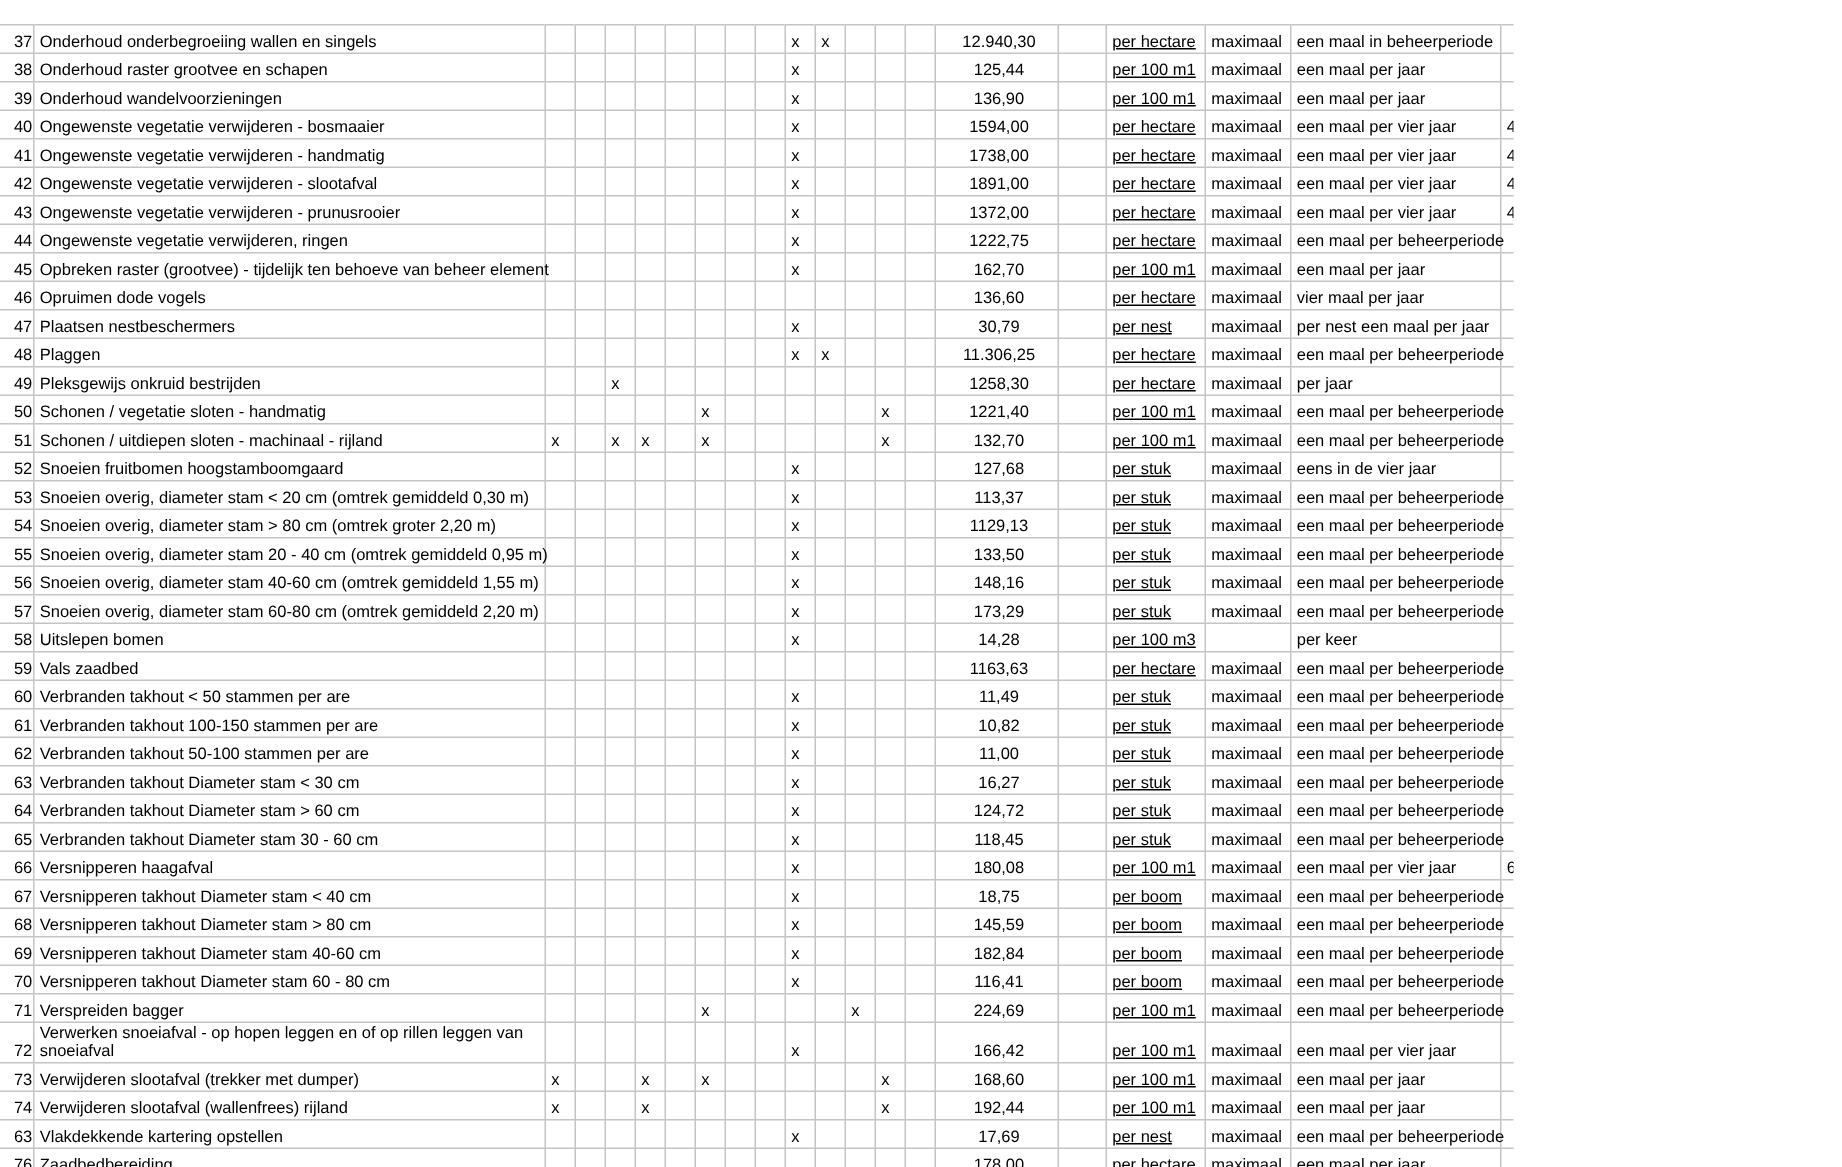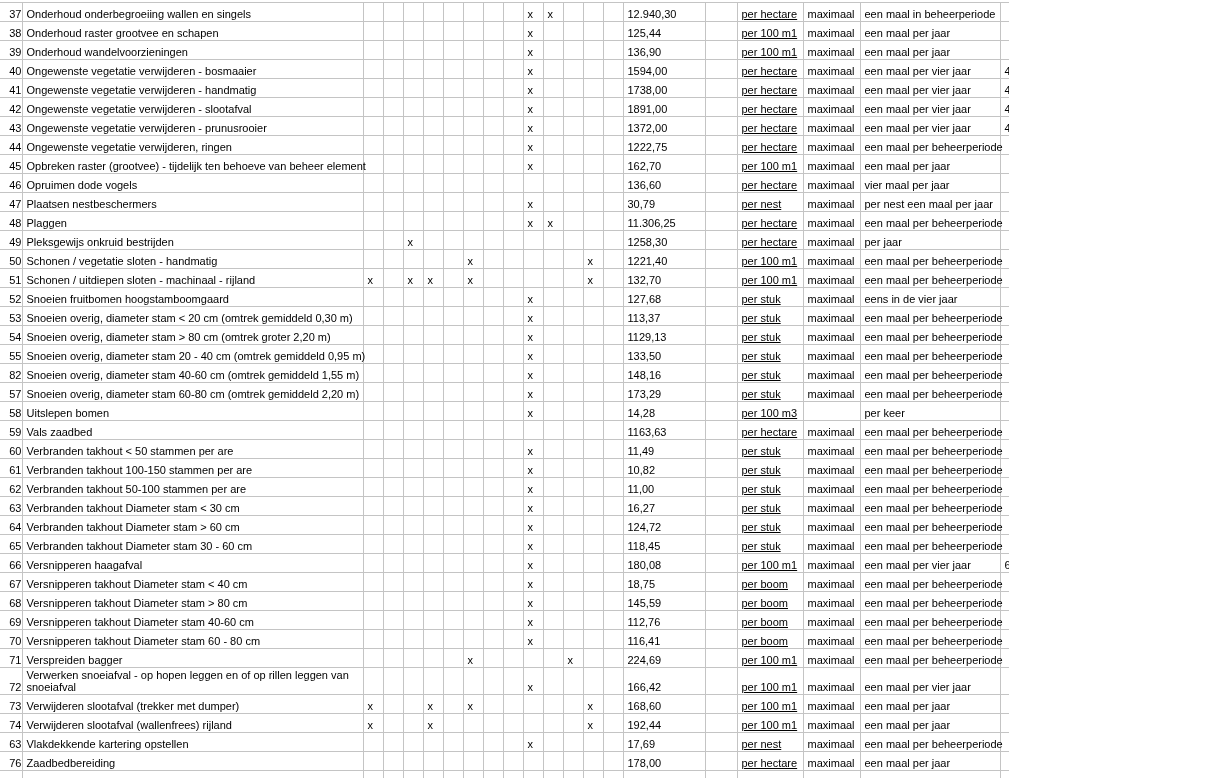--- a/index.html
+++ b/index.html
@@ -5,21 +5,21 @@
   html, body {
     margin: 0;
     padding: 0;
     background: #ffffff;
   }
   .sheet {
     width: 1009px;
     height: 778px;
     overflow: hidden;
     background: #ffffff;
-    padding-top: 2px;
+    padding-top: 16px;
     box-sizing: border-box;
   }
   table.grid {
     border-collapse: collapse;
     table-layout: fixed;
     width: 1228px;
     font-family: "Liberation Sans", sans-serif;
     font-size: 11px;
     color: #000000;
     border-top: 1px solid #c4c4c4;
@@ -30,21 +30,21 @@
     vertical-align: bottom;
     border-right: 1px solid #c4c4c4;
     border-bottom: 1px solid #c4c4c4;
     white-space: nowrap;
     overflow: visible;
     line-height: 12px;
   }
   td.c-num     { text-align: right; padding-right: 4px; padding-left: 0; }
   td.c-desc    { padding-left: 3px; }
   td.c-mark    { padding-left: 5px; }
-  td.c-amount  { text-align: left; padding-right: 3px; }
+  td.c-amount  { text-align: center; padding-right: 3px; }
   td.c-gap     { }
   td.c-unit    { padding-left: 5px; text-decoration: underline; }
   td.c-max     { padding-left: 6px; }
   td.c-freq    { padding-left: 5px; }
   td.c-related { padding-left: 3px; }
   td.c-related.num { text-align: center; padding-right: 4px; padding-left: 0; }
   td.c-note    { border-right: none; padding-left: 3px; }
   tr.wrap td   { height: 25px; }
   tr.wrap td.c-desc { white-space: normal; margin-top: 20px; }
   col.w-num  { width: 22px; }
@@ -538,21 +538,21 @@
           <td class="c-mark"></td>
           <td class="c-amount">133,50</td>
           <td class="c-gap"></td>
           <td class="c-unit">per stuk</td>
           <td class="c-max">maximaal</td>
           <td class="c-freq">een maal per beheerperiode</td>
           <td class="c-related"></td>
           <td class="c-note"></td>
         </tr>
         <tr>
-          <td class="c-num">82</td>
+          <td class="c-num">56</td>
           <td class="c-desc">Snoeien overig, diameter stam 40-60 cm (omtrek gemiddeld 1,55 m)</td>
           <td class="c-mark"></td>
           <td class="c-mark"></td>
           <td class="c-mark"></td>
           <td class="c-mark"></td>
           <td class="c-mark"></td>
           <td class="c-mark"></td>
           <td class="c-mark"></td>
           <td class="c-mark"></td>
           <td class="c-mark">x</td>
@@ -865,21 +865,21 @@
           <td class="c-mark"></td>
           <td class="c-mark"></td>
           <td class="c-mark"></td>
           <td class="c-mark"></td>
           <td class="c-mark"></td>
           <td class="c-mark">x</td>
           <td class="c-mark"></td>
           <td class="c-mark"></td>
           <td class="c-mark"></td>
           <td class="c-mark"></td>
-          <td class="c-amount">112,76</td>
+          <td class="c-amount">182,84</td>
           <td class="c-gap"></td>
           <td class="c-unit">per boom</td>
           <td class="c-max">maximaal</td>
           <td class="c-freq">een maal per beheerperiode</td>
           <td class="c-related num">66</td>
           <td class="c-note"></td>
         </tr>
         <tr>
           <td class="c-num">70</td>
           <td class="c-desc">Versnipperen takhout Diameter stam 60 - 80 cm</td>

